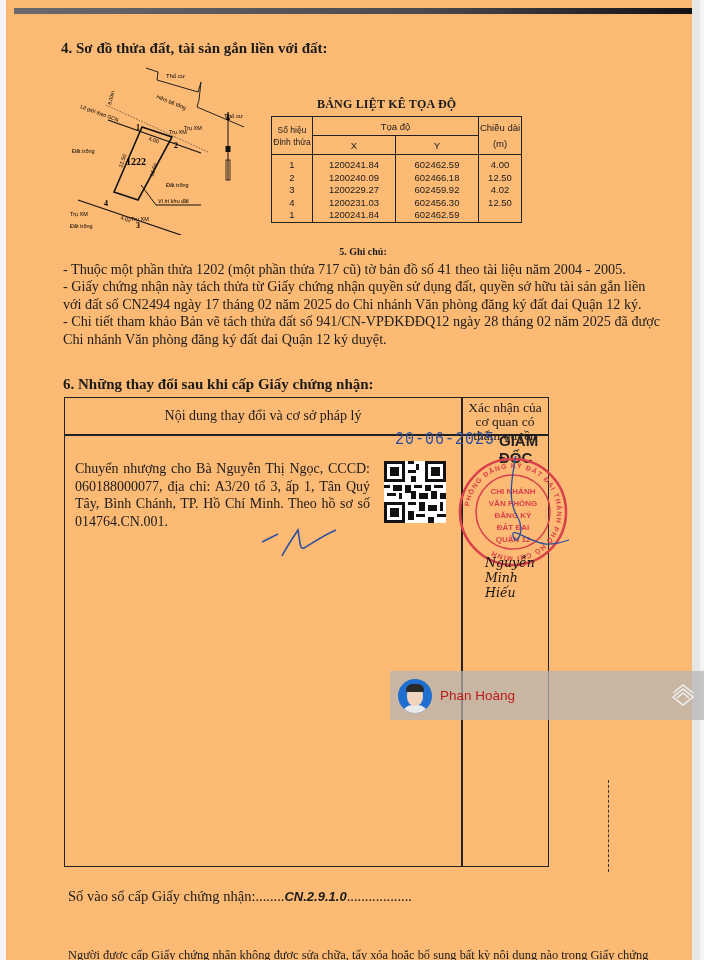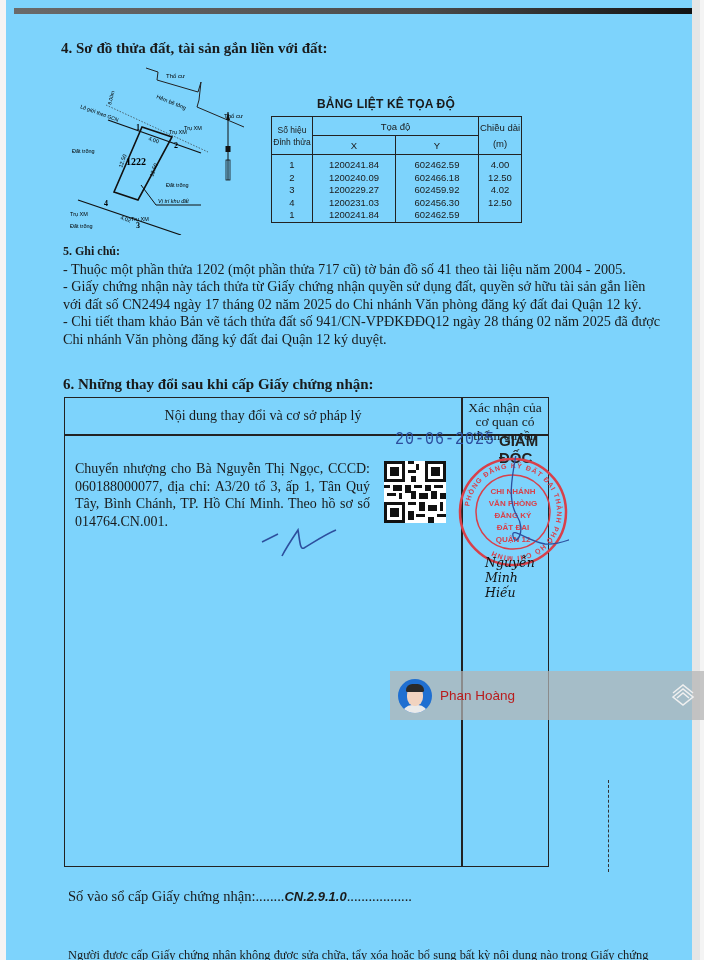--- a/index.html
+++ b/index.html
@@ -5,46 +5,46 @@
   html, body { margin: 0; padding: 0; }
   body {
     width: 704px; height: 960px; overflow: hidden;
     background: #f4f4f4;
     font-family: "Liberation Serif", serif;
     color: #1a1a1a;
     position: relative;
   }
   .page {
     position: absolute; left: 6px; top: 0; width: 694px; height: 960px;
-    background: #7dd3fc;
+    background: #fdba74;
   }
   .top-bar {
     position: absolute; left: 8px; top: 8px; width: 684px; height: 6px;
     background: linear-gradient(90deg, #6a6a6a 0%, #4a4a4a 60%, #111 100%);
   }
   .right-edge {
     position: absolute; right: 0; top: 0; width: 8px; height: 960px; background: #e6e6e6;
   }
   .h4 { position: absolute; left: 55px; top: 40px; font-size: 15px; font-weight: bold; }
   
   .diagram { position: absolute; left: 50px; top: 60px; width: 215px; height: 175px; }
   .diagram svg { width: 100%; height: 100%; }
   
-  .coord-title { position: absolute; left: 311px; top: 97px; font-family: Liberation Sans, sans-serif; font-weight: bold; font-size: 12px; letter-spacing: 0.2px; }
+  .coord-title { position: absolute; left: 311px; top: 97px; font-family: Liberation Serif, serif; font-weight: bold; font-size: 12px; letter-spacing: 0.2px; }
   table.coord {
     position: absolute; left: 265px; top: 116px; border-collapse: collapse;
     font-family: "Liberation Sans", sans-serif; font-size: 9.5px;
   }
   table.coord td, table.coord th { border: 1px solid #222; text-align: center; font-weight: normal; padding: 0; }
   table.coord th { height: 18px; }
   table.coord .c-vals td { vertical-align: top; padding-top: 4px; line-height: 12.5px; }
   table.coord .len { line-height: 12.5px; padding-top: 10px; }
   
   .notes { position: absolute; left: 57px; top: 243px; width: 600px; font-size: 14.2px; line-height: 17.6px; }
-  .notes .hd { font-weight: bold; font-size: 12px; }
+  .notes .hd { font-weight: bold; font-size: 10px; text-align: center; }
   .h6 { position: absolute; left: 57px; top: 376px; font-size: 15px; font-weight: bold; }
   
   .changes {
     position: absolute; left: 58px; top: 397px; width: 485px; height: 470px;
     border: 1.5px solid #222; box-sizing: border-box;
   }
   .changes .divider-v { position: absolute; left: 396px; top: 0; width: 1.5px; height: 100%; background: #222; }
   .changes .divider-h { position: absolute; left: 0; top: 36px; width: 100%; height: 1.5px; background: #222; }
   .col1-head { position: absolute; left: 0; top: 0; width: 396px; height: 36px; display: flex; align-items: center; justify-content: center; font-size: 14px; }
   .col2-head { position: absolute; left: 398px; top: 0; width: 84px; height: 36px; text-align: center; font-size: 13.5px; line-height: 14px; padding-top: 3px; box-sizing: border-box; }

